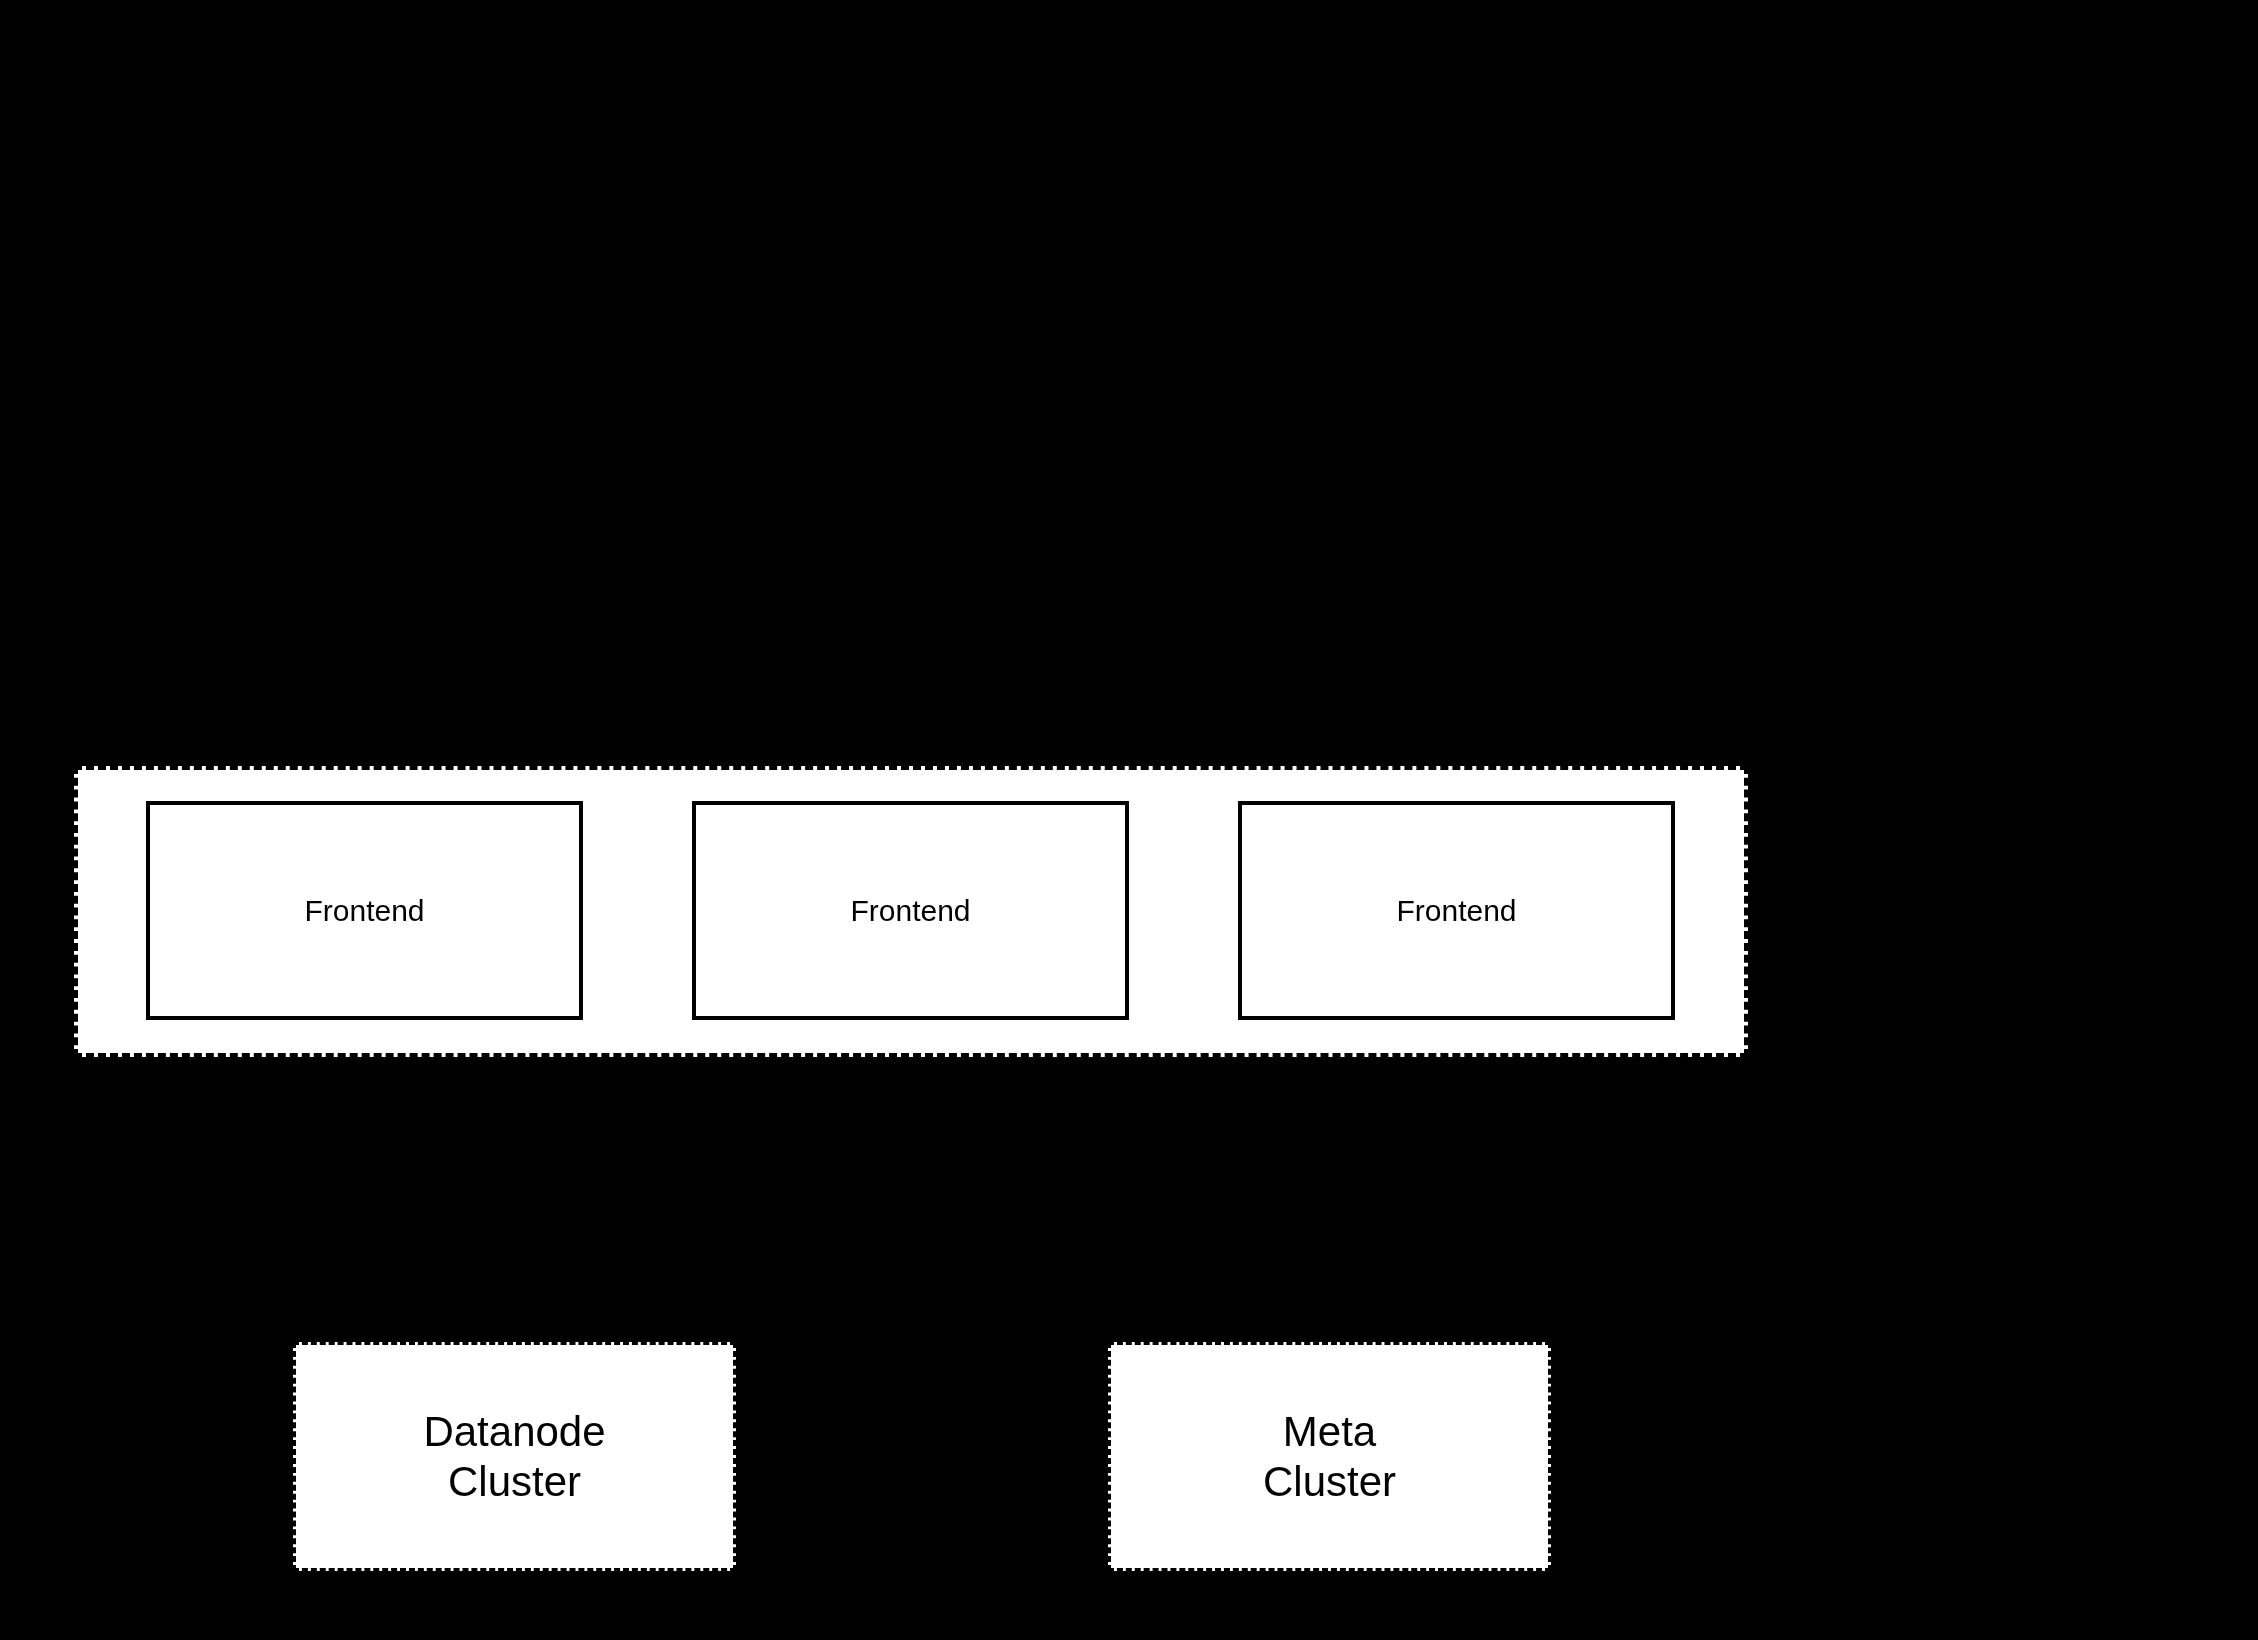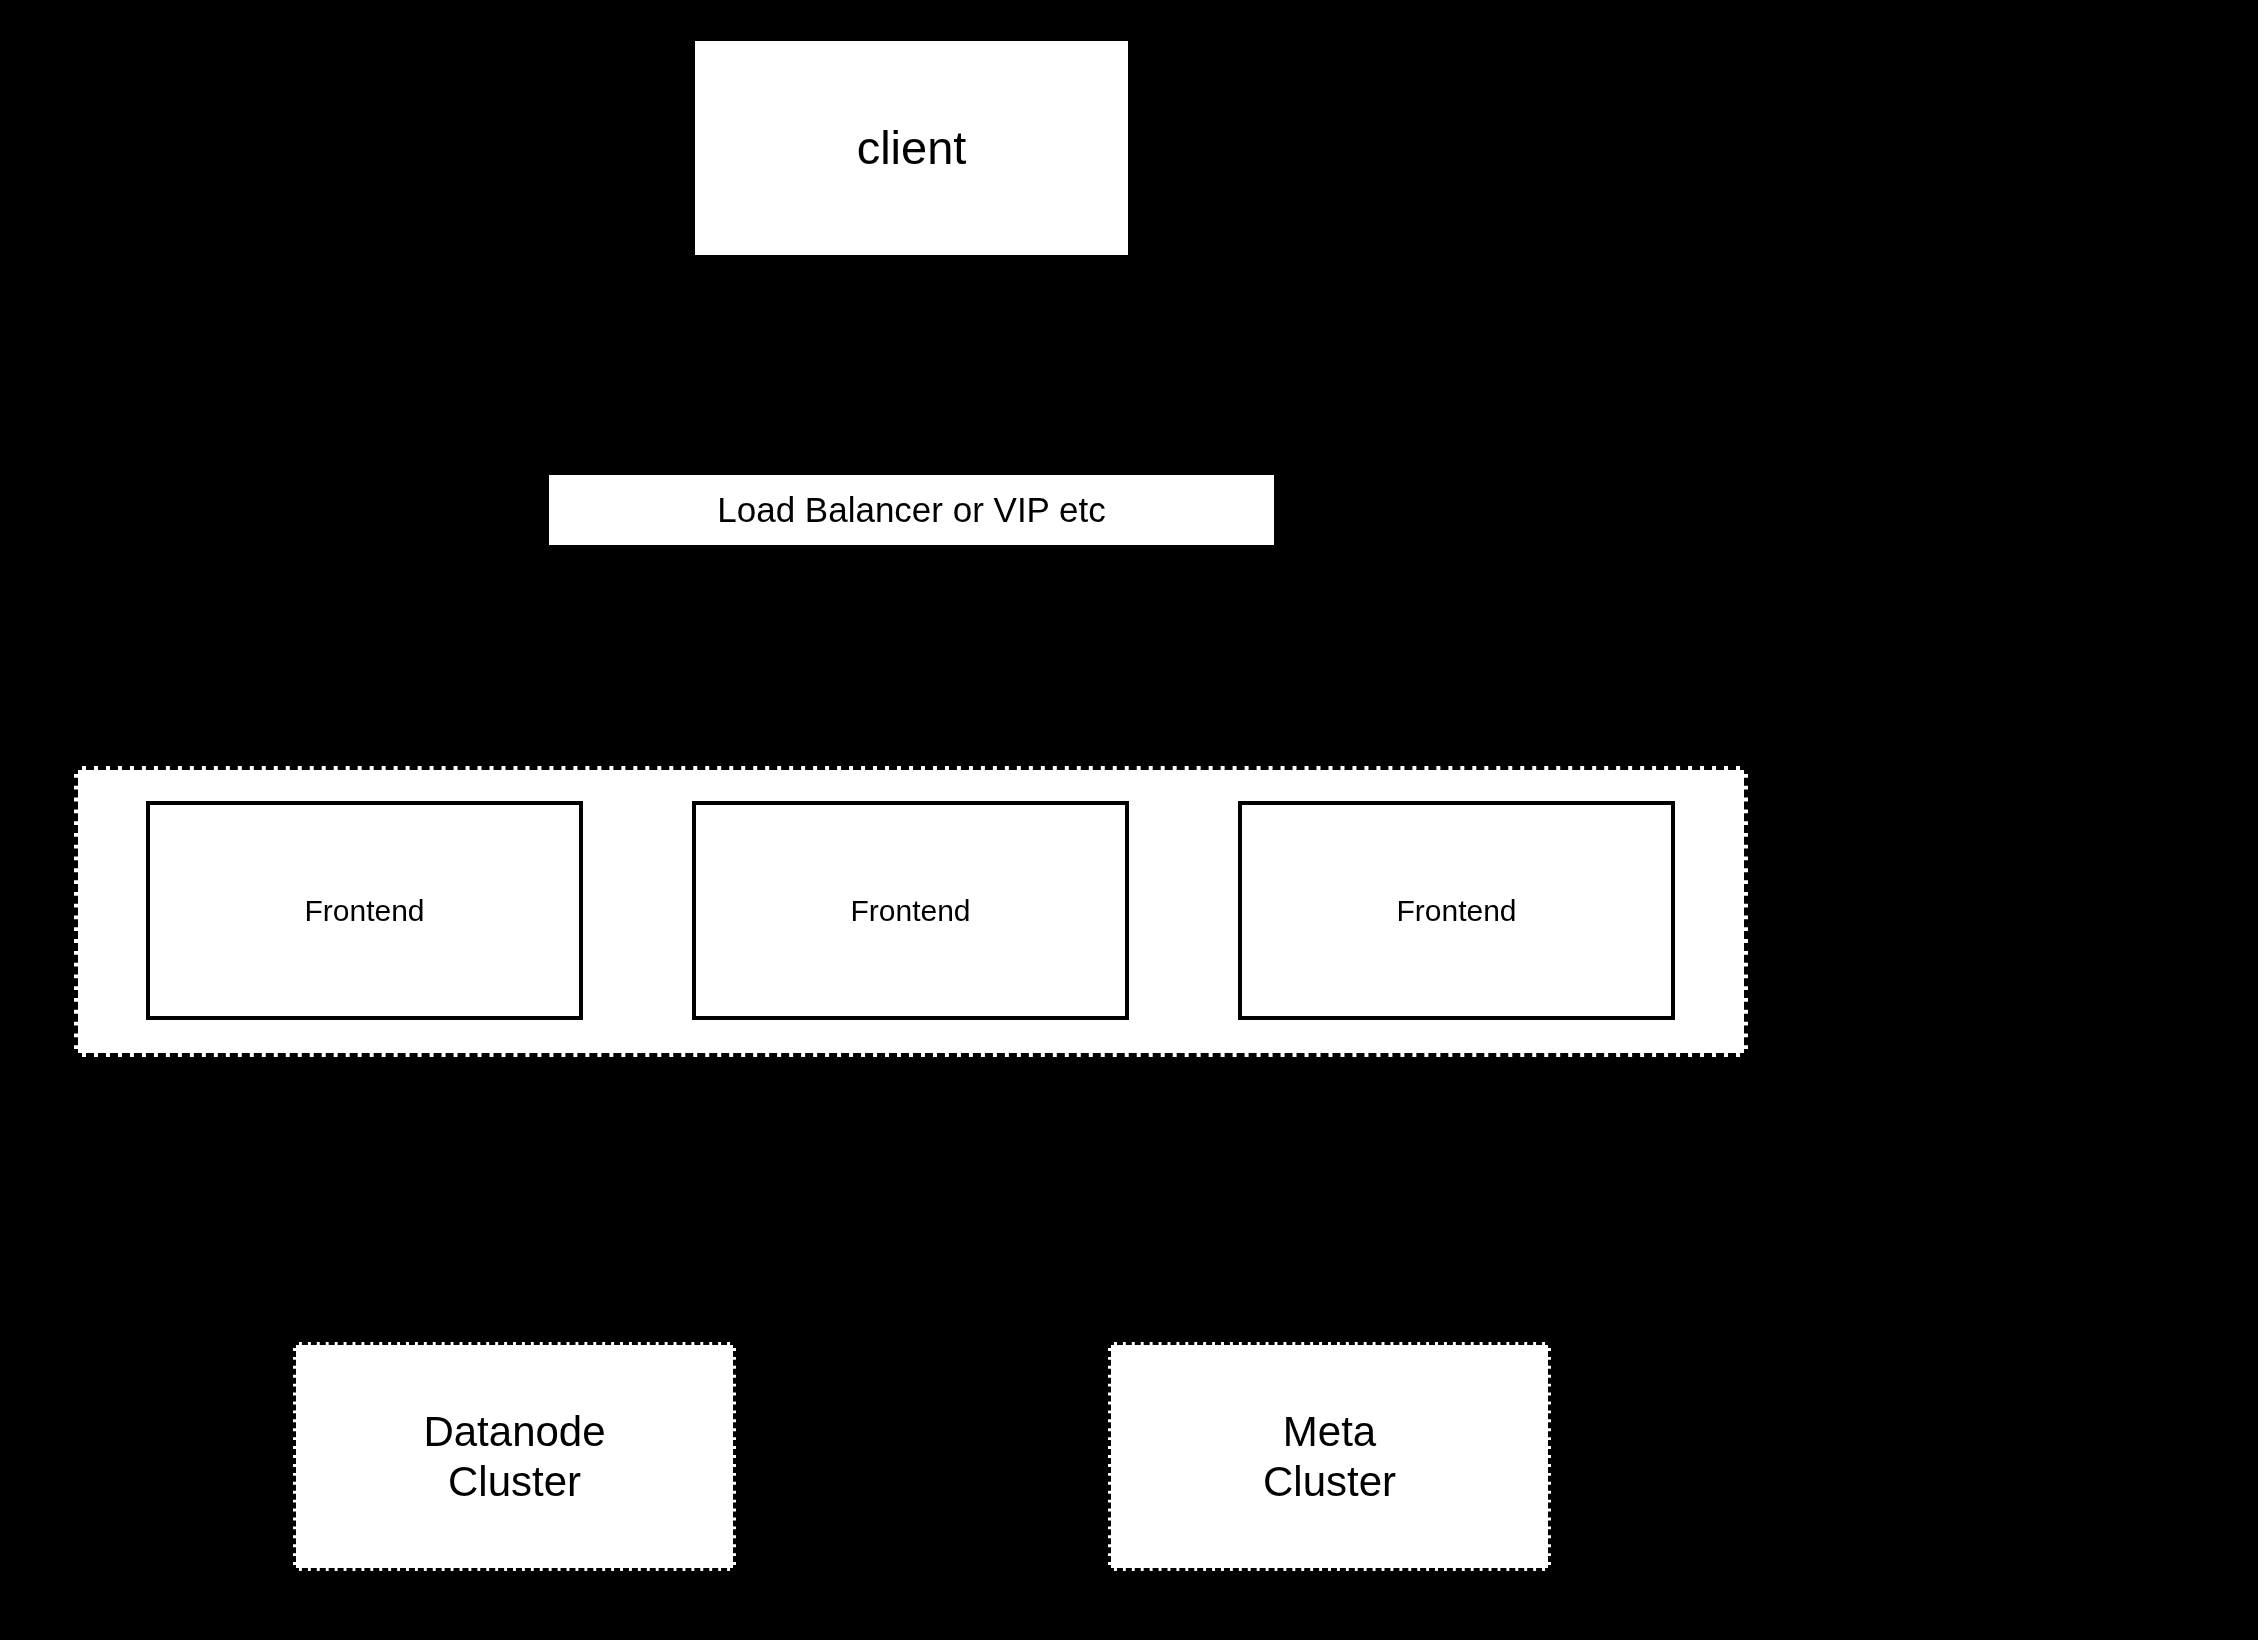--- a/index.html
+++ b/index.html
@@ -93,27 +93,21 @@
   .node-label {
     display: block;
     white-space: pre-line;
   }
 </style>
 </head>
 <body>
 
 <div id="canvas">
 
-  <div class="node n-client">
-    <span class="node-label">client</span>
-  </div>
 
-  <div class="node n-lb">
-    <span class="node-label">Load Balancer or VIP etc</span>
-  </div>
 
   <div class="group-frontend"></div>
 
   <div class="node n-frontend n-frontend-1">
     <span class="node-label">Frontend</span>
   </div>
 
   <div class="node n-frontend n-frontend-2">
     <span class="node-label">Frontend</span>
   </div>

